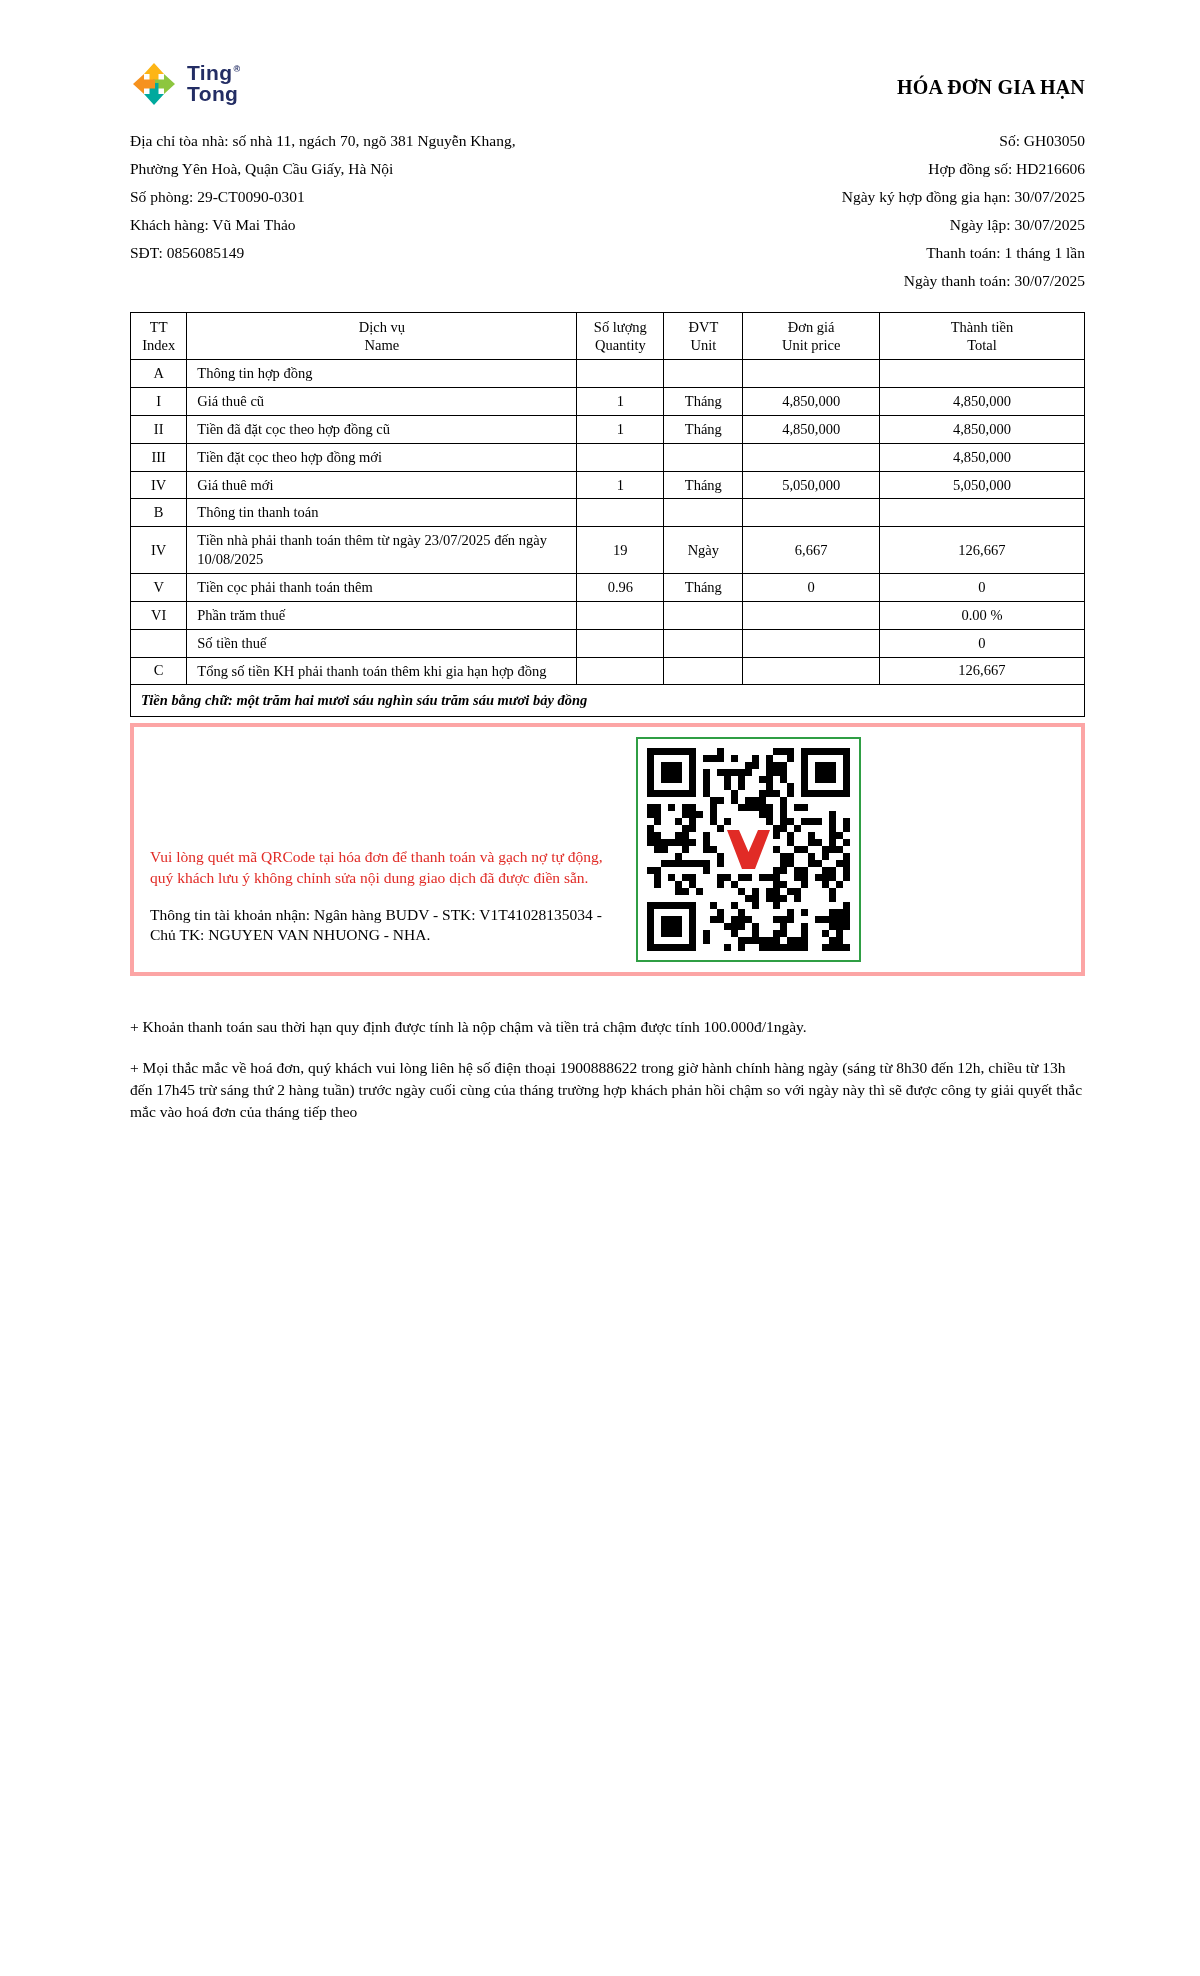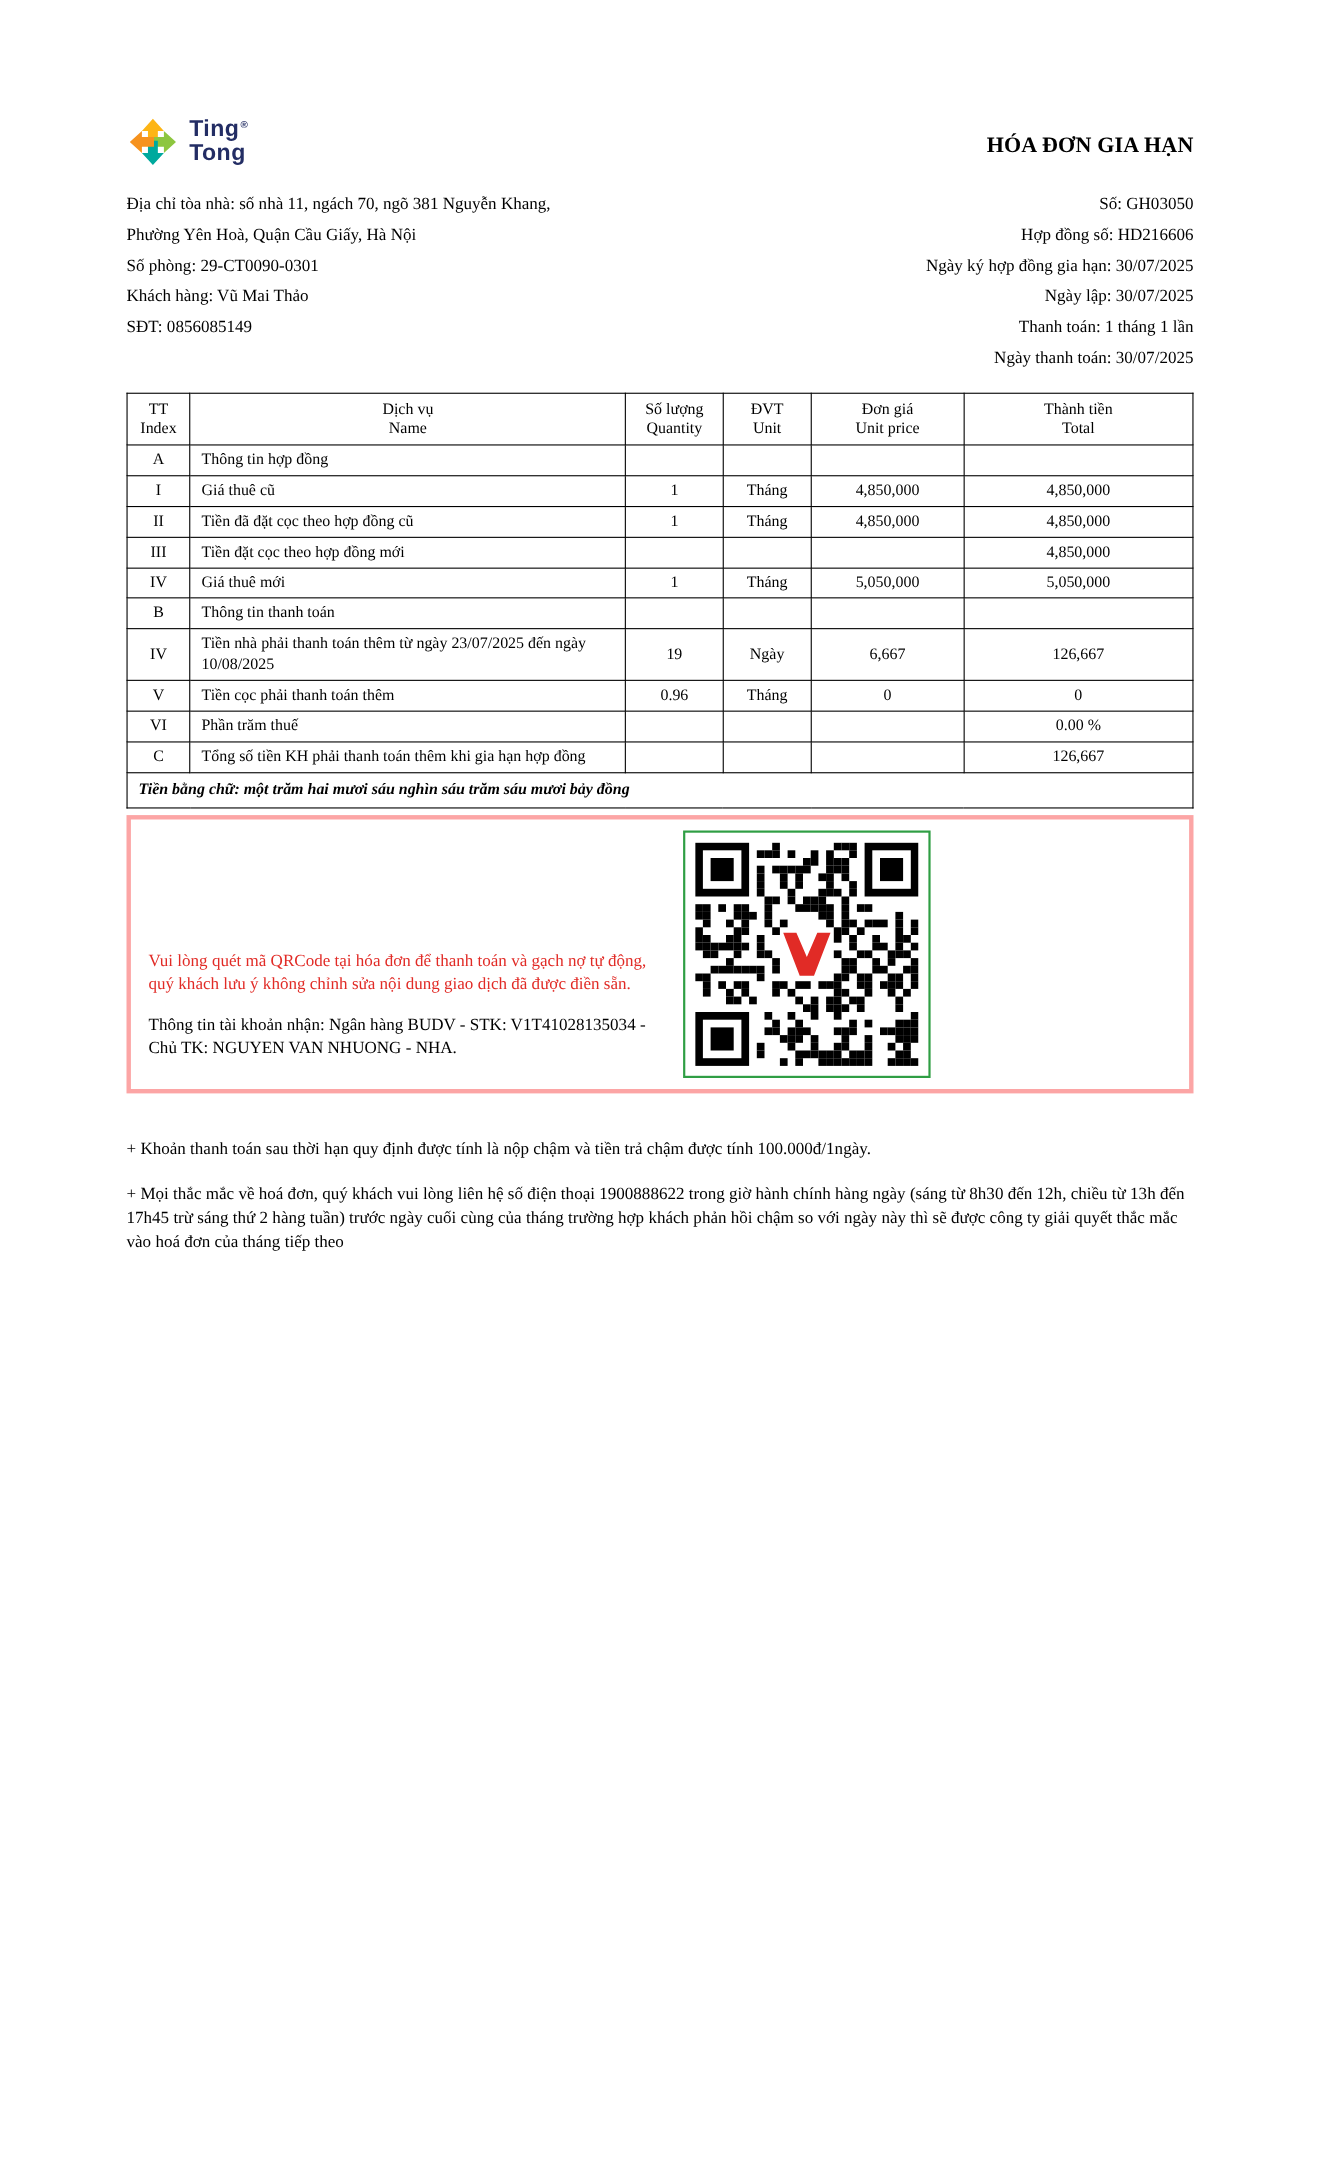--- a/index.html
+++ b/index.html
@@ -10,21 +10,21 @@
     --logo-yellow:#fdb515;
     --logo-green:#8dc63f;
     --logo-teal:#00a99d;
   }
   *{box-sizing:border-box;}
   html,body{margin:0;padding:0;}
   body{
     width:1200px;height:1976px;background:#ffffff;color:#000;
     font-family:"Liberation Serif", serif;
   }
-  .page{padding:105px 115px 0 115px;}
+  .page{padding:60px 115px 0 115px;margin-left:15px;}
   .header{display:flex;justify-content:space-between;align-items:flex-start;}
   .logo{display:flex;align-items:center;gap:9px;}
   .logo-text{
     font-family:"Liberation Sans", sans-serif;font-weight:bold;
     font-size:21px;line-height:0.98;color:var(--logo-navy);letter-spacing:.4px;
   }
   .reg{font-size:9px;vertical-align:super;margin-left:1px;}
   .doc-title{font-size:20px;font-weight:bold;margin-top:16px;letter-spacing:.2px;}
   .info-row{display:flex;justify-content:space-between;margin-top:24px;font-size:15.5px;}
   .info-line{margin-bottom:10px;white-space:nowrap;}
@@ -191,20 +191,28 @@
           <td class="c">0</td>
           <td class="c b">0</td>
         </tr>
         <tr>
           <td class="c tt">VI</td>
           <td class="name">Phần trăm thuế</td>
           <td class="c"></td>
           <td class="c"></td>
           <td class="c"></td>
           <td class="c b">0.00 %</td>
+        </tr>
+        <tr>
+          <td class="c tt"></td>
+          <td class="name">Số tiền thuế</td>
+          <td class="c"></td>
+          <td class="c"></td>
+          <td class="c"></td>
+          <td class="c b">0</td>
         </tr>
         <tr>
           <td class="c tt b">C</td>
           <td class="name b">Tổng số tiền KH phải thanh toán thêm khi gia hạn hợp đồng</td>
           <td class="c"></td>
           <td class="c"></td>
           <td class="c"></td>
           <td class="c">126,667</td>
         </tr>
         <tr>

